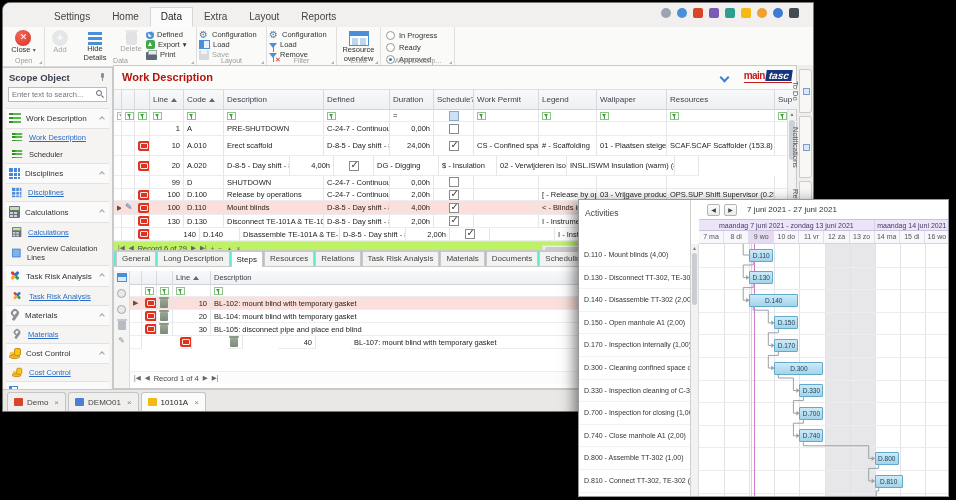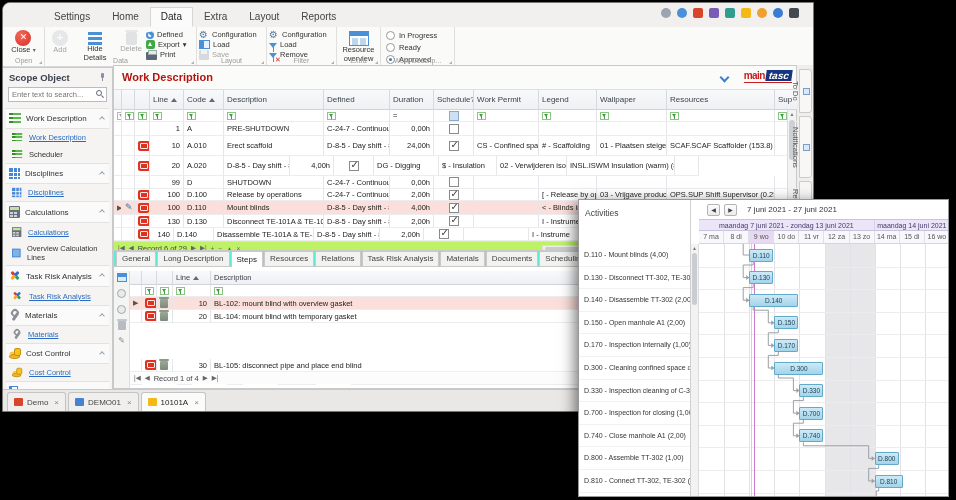--- a/index.html
+++ b/index.html
@@ -671,21 +671,21 @@
             <div class="gcell" style="width: 70px; height: 13px;"></div>
             <div class="gcell" style="width: 108px; height: 13px;"></div>
             <div class="gcell" style="width: 24px; height: 13px;"></div>
           </div>
           <div class="gridrow drow" style="position: relative; height: 13px;">
             <div class="gcell" style="width: 8px; height: 13px;"></div>
             <div class="gcell" style="width: 13px; height: 13px;"></div>
             <div class="gcell" style="width: 15px; height: 13px;">
               <span class="ric"></span>
             </div>
-            <div class="gcell" style="width: 24px; height: 13px; justify-content: flex-end;">140</div>
+            <div class="gcell" style="width: 50px; height: 13px; justify-content: flex-end;">140</div>
             <div class="gcell" style="width: 40px; height: 13px;">D.140</div>
             <div class="gcell" style="width: 100px; height: 13px;">Disassemble TE-101A &amp; TE-101B</div>
             <div class="gcell" style="width: 66px; height: 13px;">D-8-5 - Day shift - 8h -...</div>
             <div class="gcell" style="width: 44px; height: 13px; justify-content: flex-end;">2,00h</div>
             <div class="gcell" style="width: 40px; height: 13px; justify-content: center;">
               <span class="cb on"></span>
             </div>
             <div class="gcell" style="width: 65px; height: 13px;"></div>
             <div class="gcell" style="width: 58px; height: 13px;">I - Instrume</div>
             <div class="gcell" style="width: 70px; height: 13px;"></div>
@@ -763,34 +763,34 @@
                 <div class="gcell" style="width: 12px; height: 13px;">
                   <span class="rowind">▶</span>
                 </div>
                 <div class="gcell" style="width: 15px; height: 13px;">
                   <span class="ric"></span>
                 </div>
                 <div class="gcell" style="width: 16px; height: 13px;">
                   <span class="tic"></span>
                 </div>
                 <div class="gcell" style="width: 38px; height: 13px; justify-content: flex-end;">10</div>
-                <div class="gcell" style="width: 520px; height: 13px;">BL-102: mount blind with overview gasket</div>
+                <div class="gcell" style="width: 520px; height: 13px;">BL-102: mount blind with temporary gasket</div>
               </div>
               <div class="gridrow drow" style="position: relative; height: 13px;">
                 <div class="gcell" style="width: 12px; height: 13px;"></div>
                 <div class="gcell" style="width: 15px; height: 13px;">
                   <span class="ric"></span>
                 </div>
                 <div class="gcell" style="width: 16px; height: 13px;">
                   <span class="tic"></span>
                 </div>
                 <div class="gcell" style="width: 38px; height: 13px; justify-content: flex-end;">20</div>
                 <div class="gcell" style="width: 520px; height: 13px;">BL-104: mount blind with temporary gasket</div>
               </div>
-              <div class="gridrow drow" style="position: relative; height: 13px; margin-top: 36px;">
+              <div class="gridrow drow" style="position: relative; height: 13px;">
                 <div class="gcell" style="width: 12px; height: 13px;"></div>
                 <div class="gcell" style="width: 15px; height: 13px;">
                   <span class="ric"></span>
                 </div>
                 <div class="gcell" style="width: 16px; height: 13px;">
                   <span class="tic"></span>
                 </div>
                 <div class="gcell" style="width: 38px; height: 13px; justify-content: flex-end;">30</div>
                 <div class="gcell" style="width: 520px; height: 13px;">BL-105: disconnect pipe and place end blind</div>
               </div>

